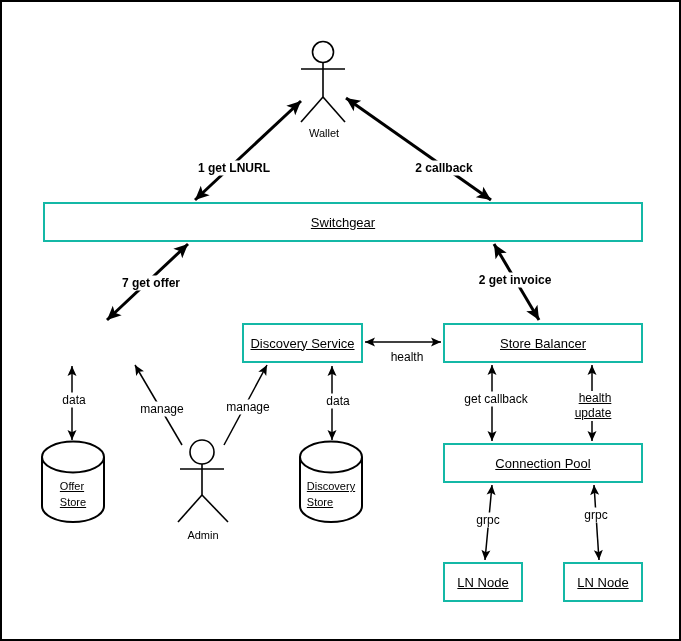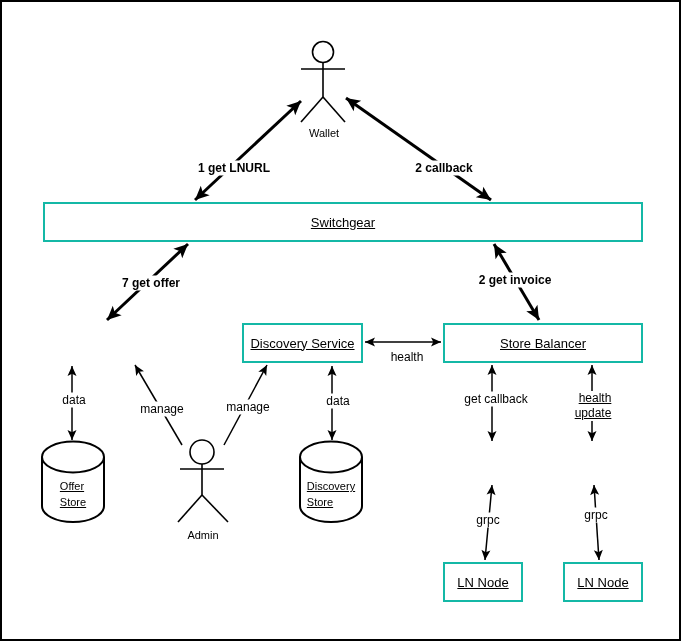--- a/index.html
+++ b/index.html
@@ -88,20 +88,23 @@
 
   <div class="box" style="left:41px;top:200px;width:600px;height:40px">
     <span>Switchgear</span>
   </div>
   <div class="box" style="left:240px;top:321px;width:121px;height:40px">
     <span>Discovery Service</span>
   </div>
   <div class="box" style="left:441px;top:321px;width:200px;height:40px">
     <span>Store Balancer</span>
   </div>
+  <div class="box" style="left:441px;top:441px;width:200px;height:40px">
+    <span>Connection Pool</span>
+  </div>
   <div class="box" style="left:441px;top:560px;width:80px;height:40px">
     <span>LN Node</span>
   </div>
   <div class="box" style="left:561px;top:560px;width:80px;height:40px">
     <span>LN Node</span>
   </div>
 
   <div class="nlabel" style="left:322px;top:131px">Wallet</div>
   <div class="nlabel" style="left:201px;top:533px">Admin</div>
   <div class="nlabel stack" style="left:71px;top:492px">

